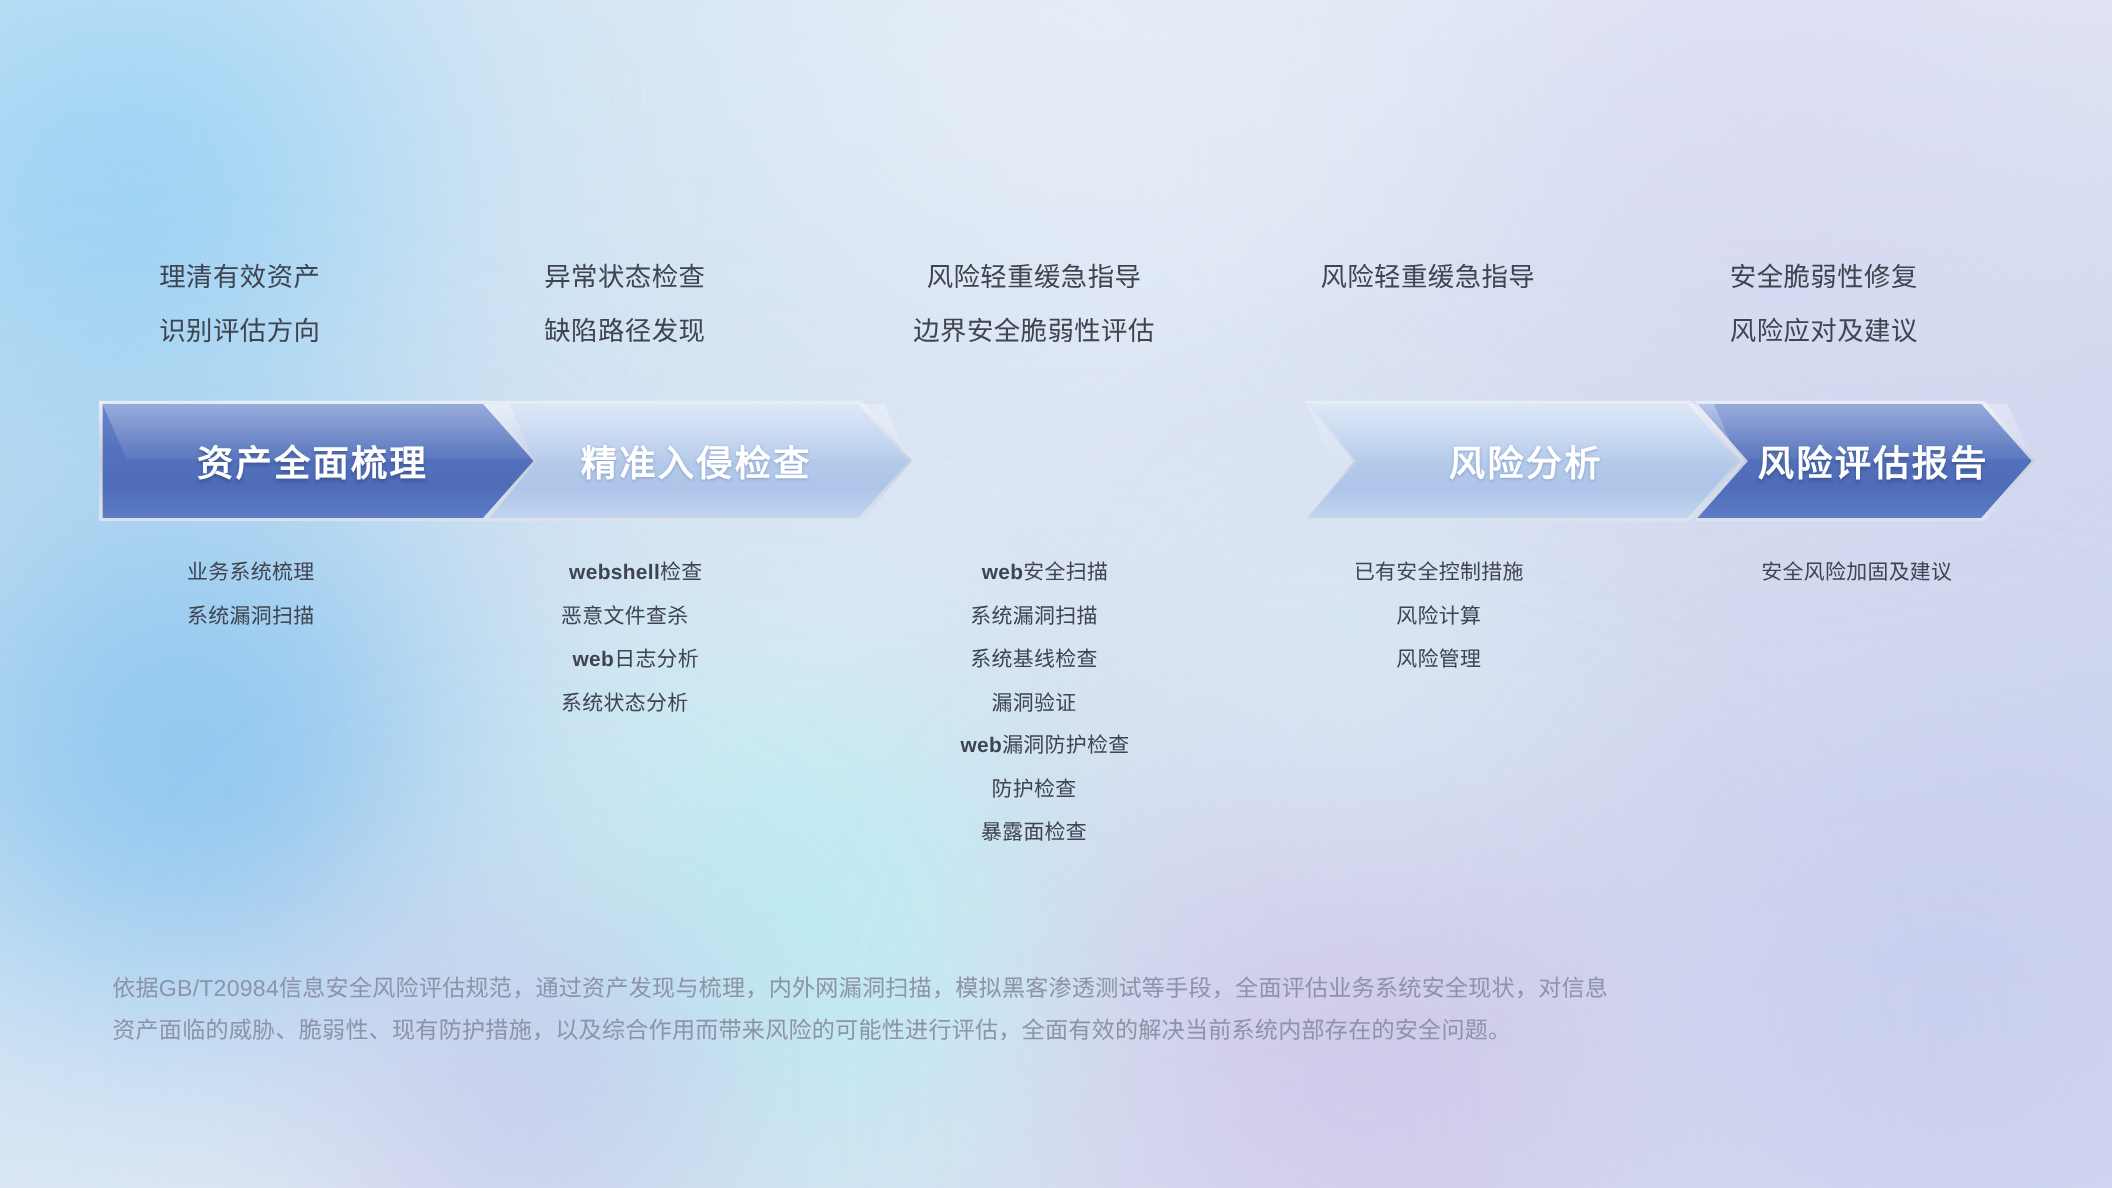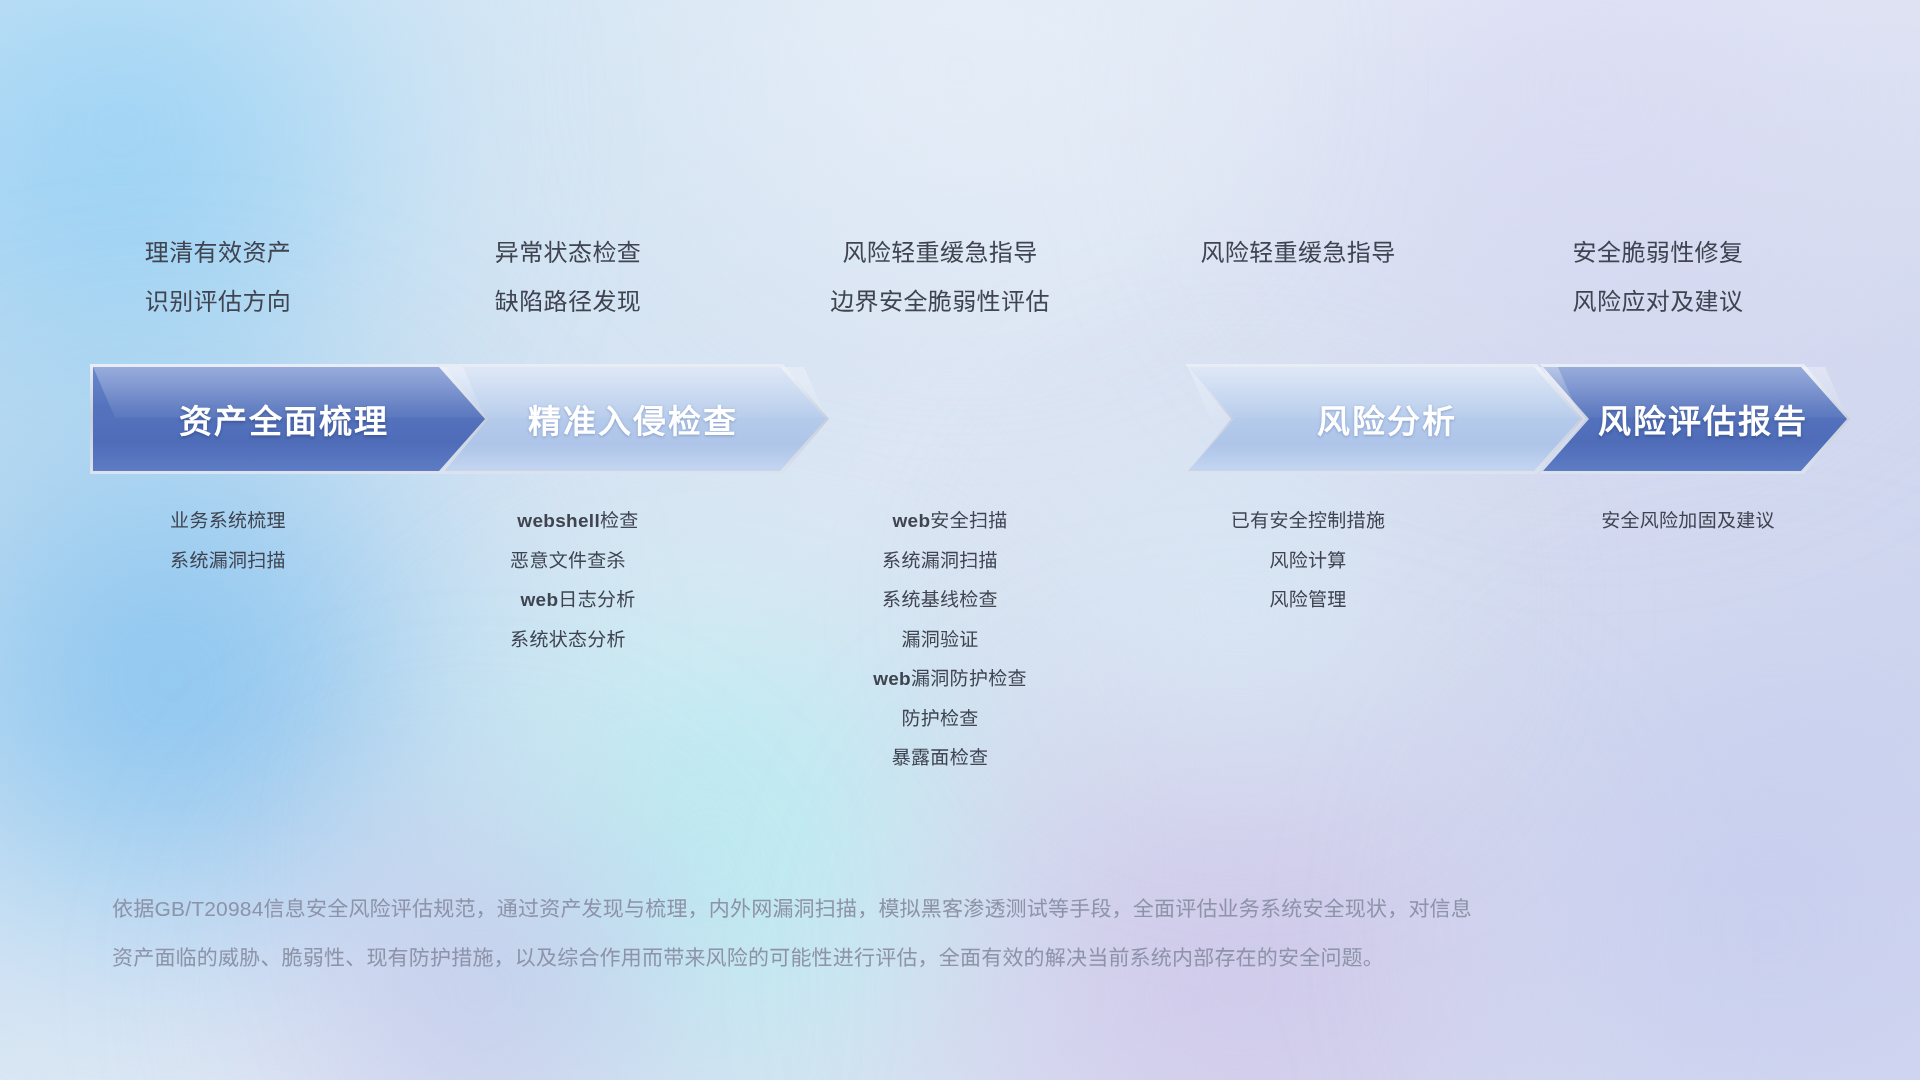--- a/index.html
+++ b/index.html
@@ -113,21 +113,21 @@
     font-size:19px; color:#3f4450; line-height:49px;
     white-space:nowrap; letter-spacing:.3px;
   }
   .bot-line b{ font-weight:bold;margin-left:20px; }
 
   
   .footer{
     position:absolute; left:96px; top:876px; width:1520px;
     font-size:21px; line-height:33px; color:#8d93a8; letter-spacing:.2px;
   }
-  .footer p{ margin:16px; }
+  .footer p{ margin:6px; }
 </style>
 </head>
 <body>
 
 <div class="bg-root">
   <div class="blob b1"></div>
   <div class="blob b2"></div>
   <div class="blob b3"></div>
   <div class="blob b4"></div>
   <div class="blob b5"></div>

